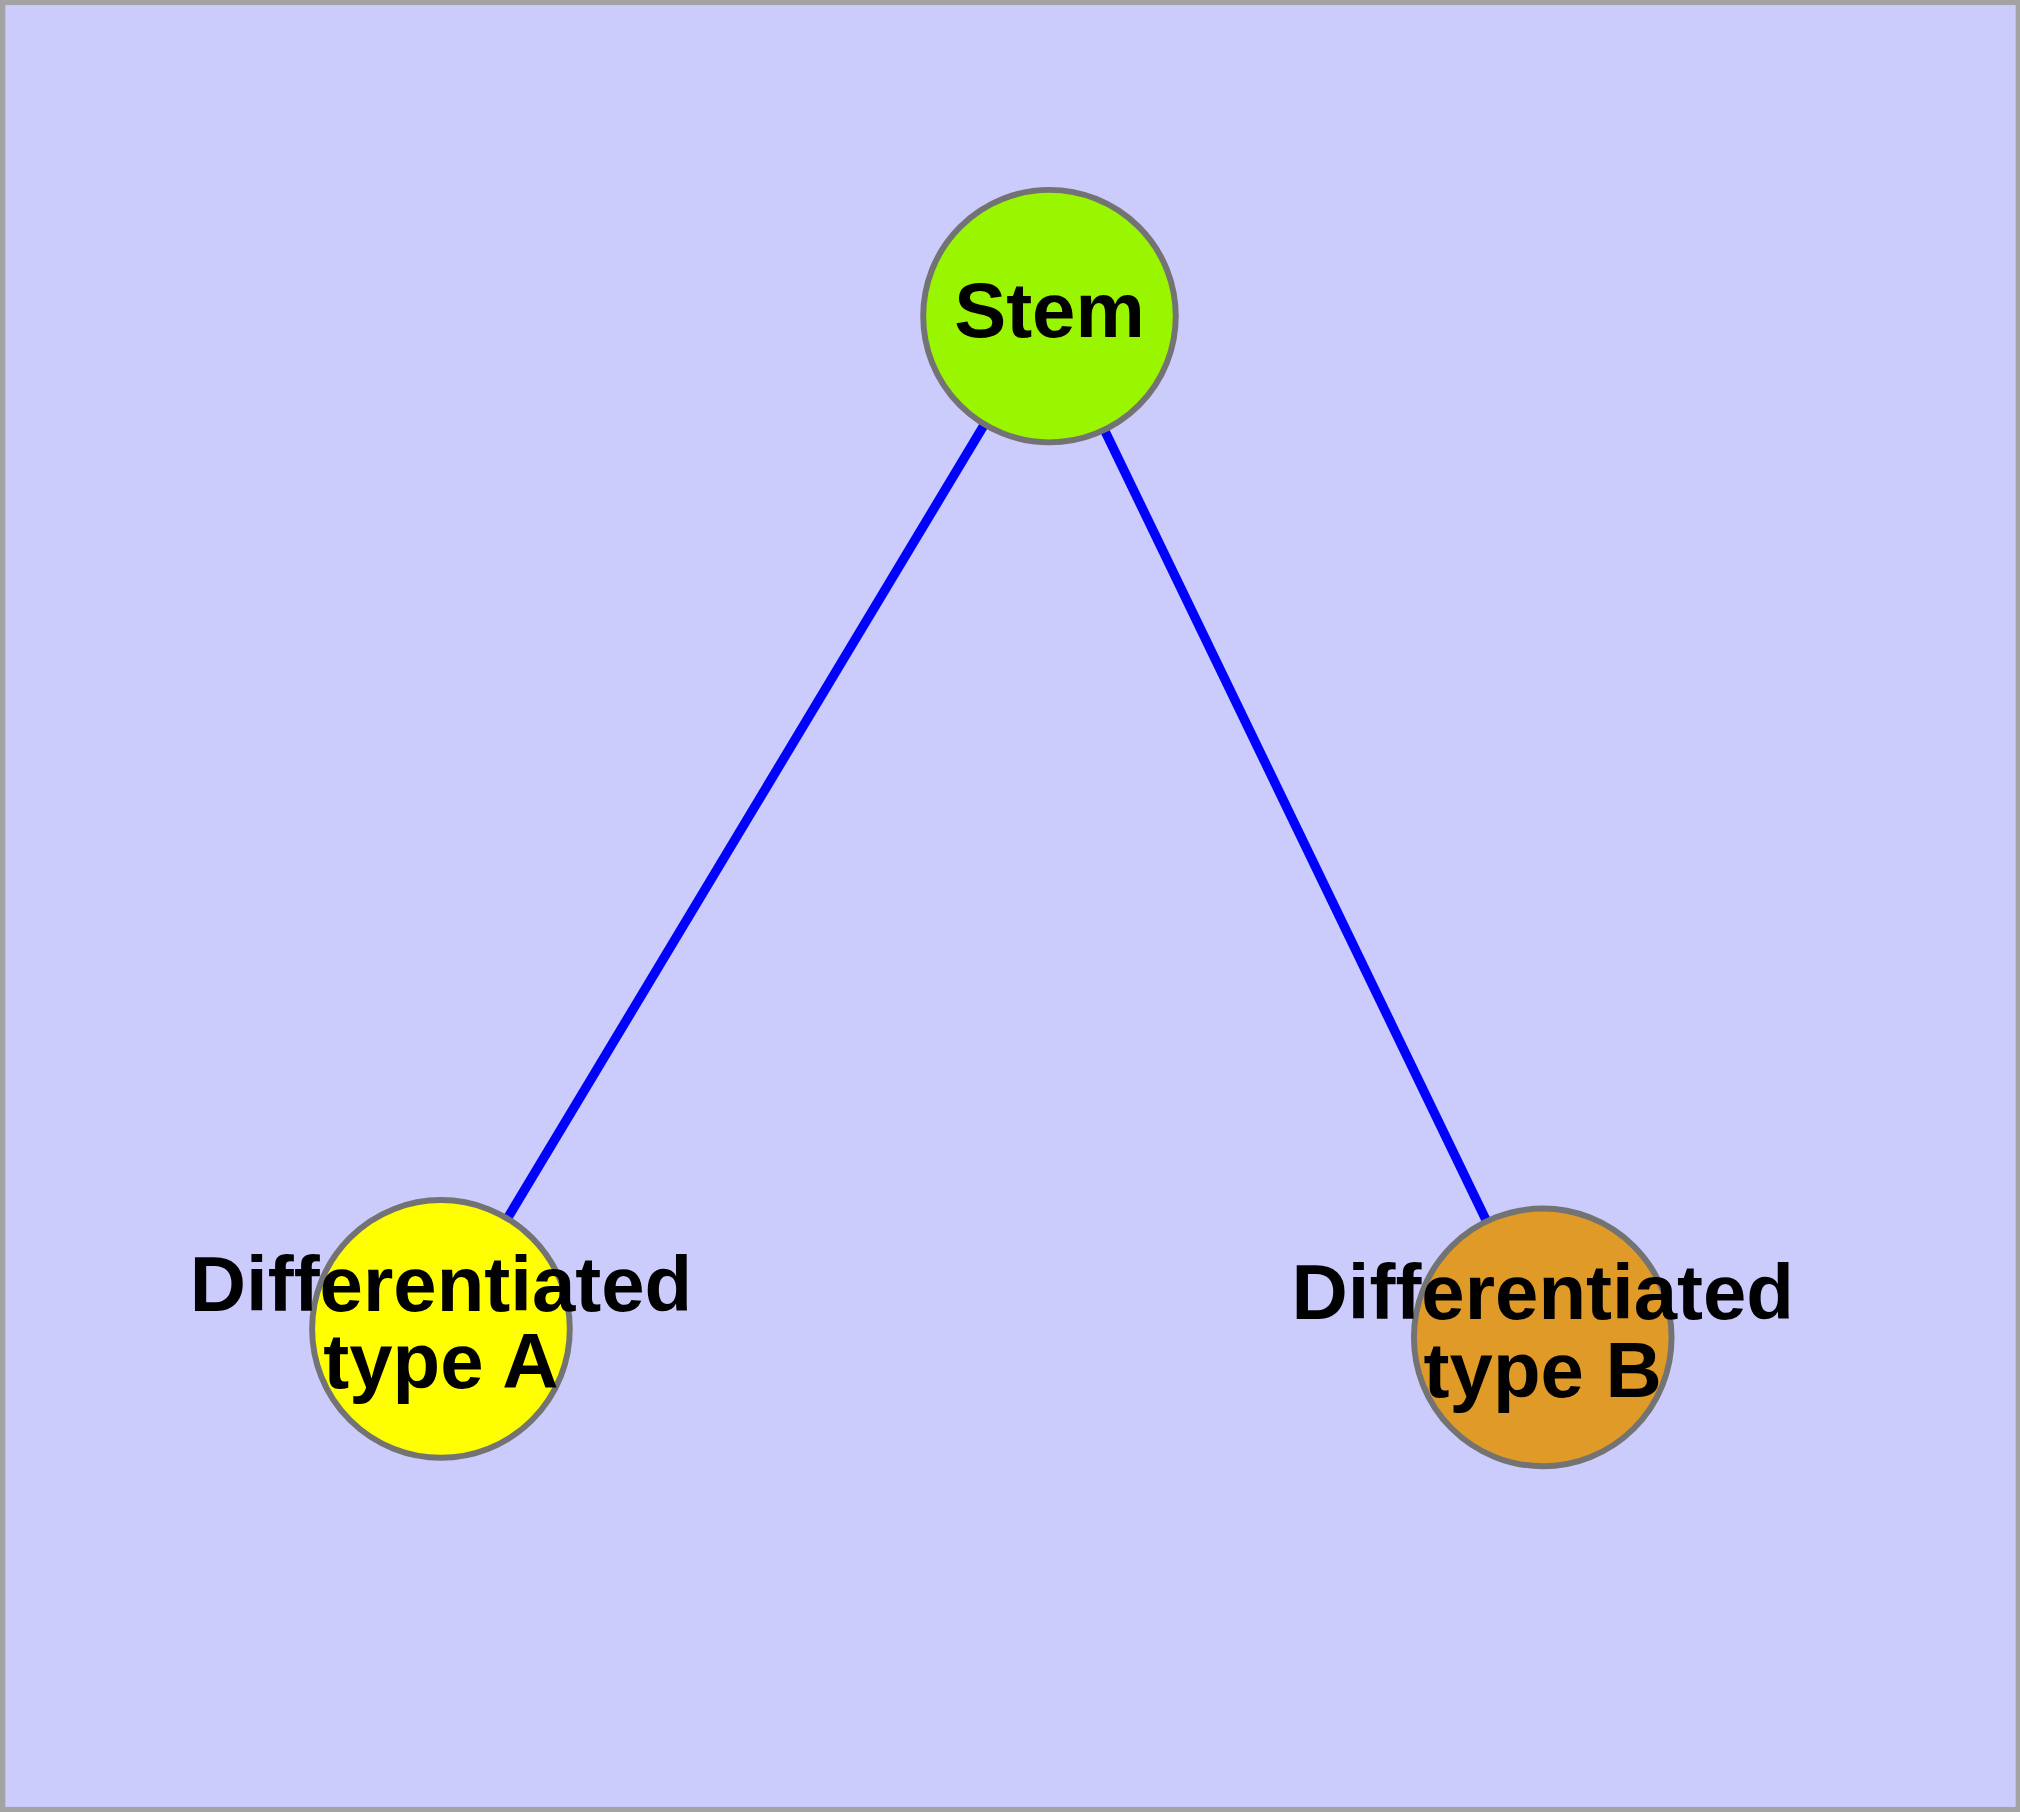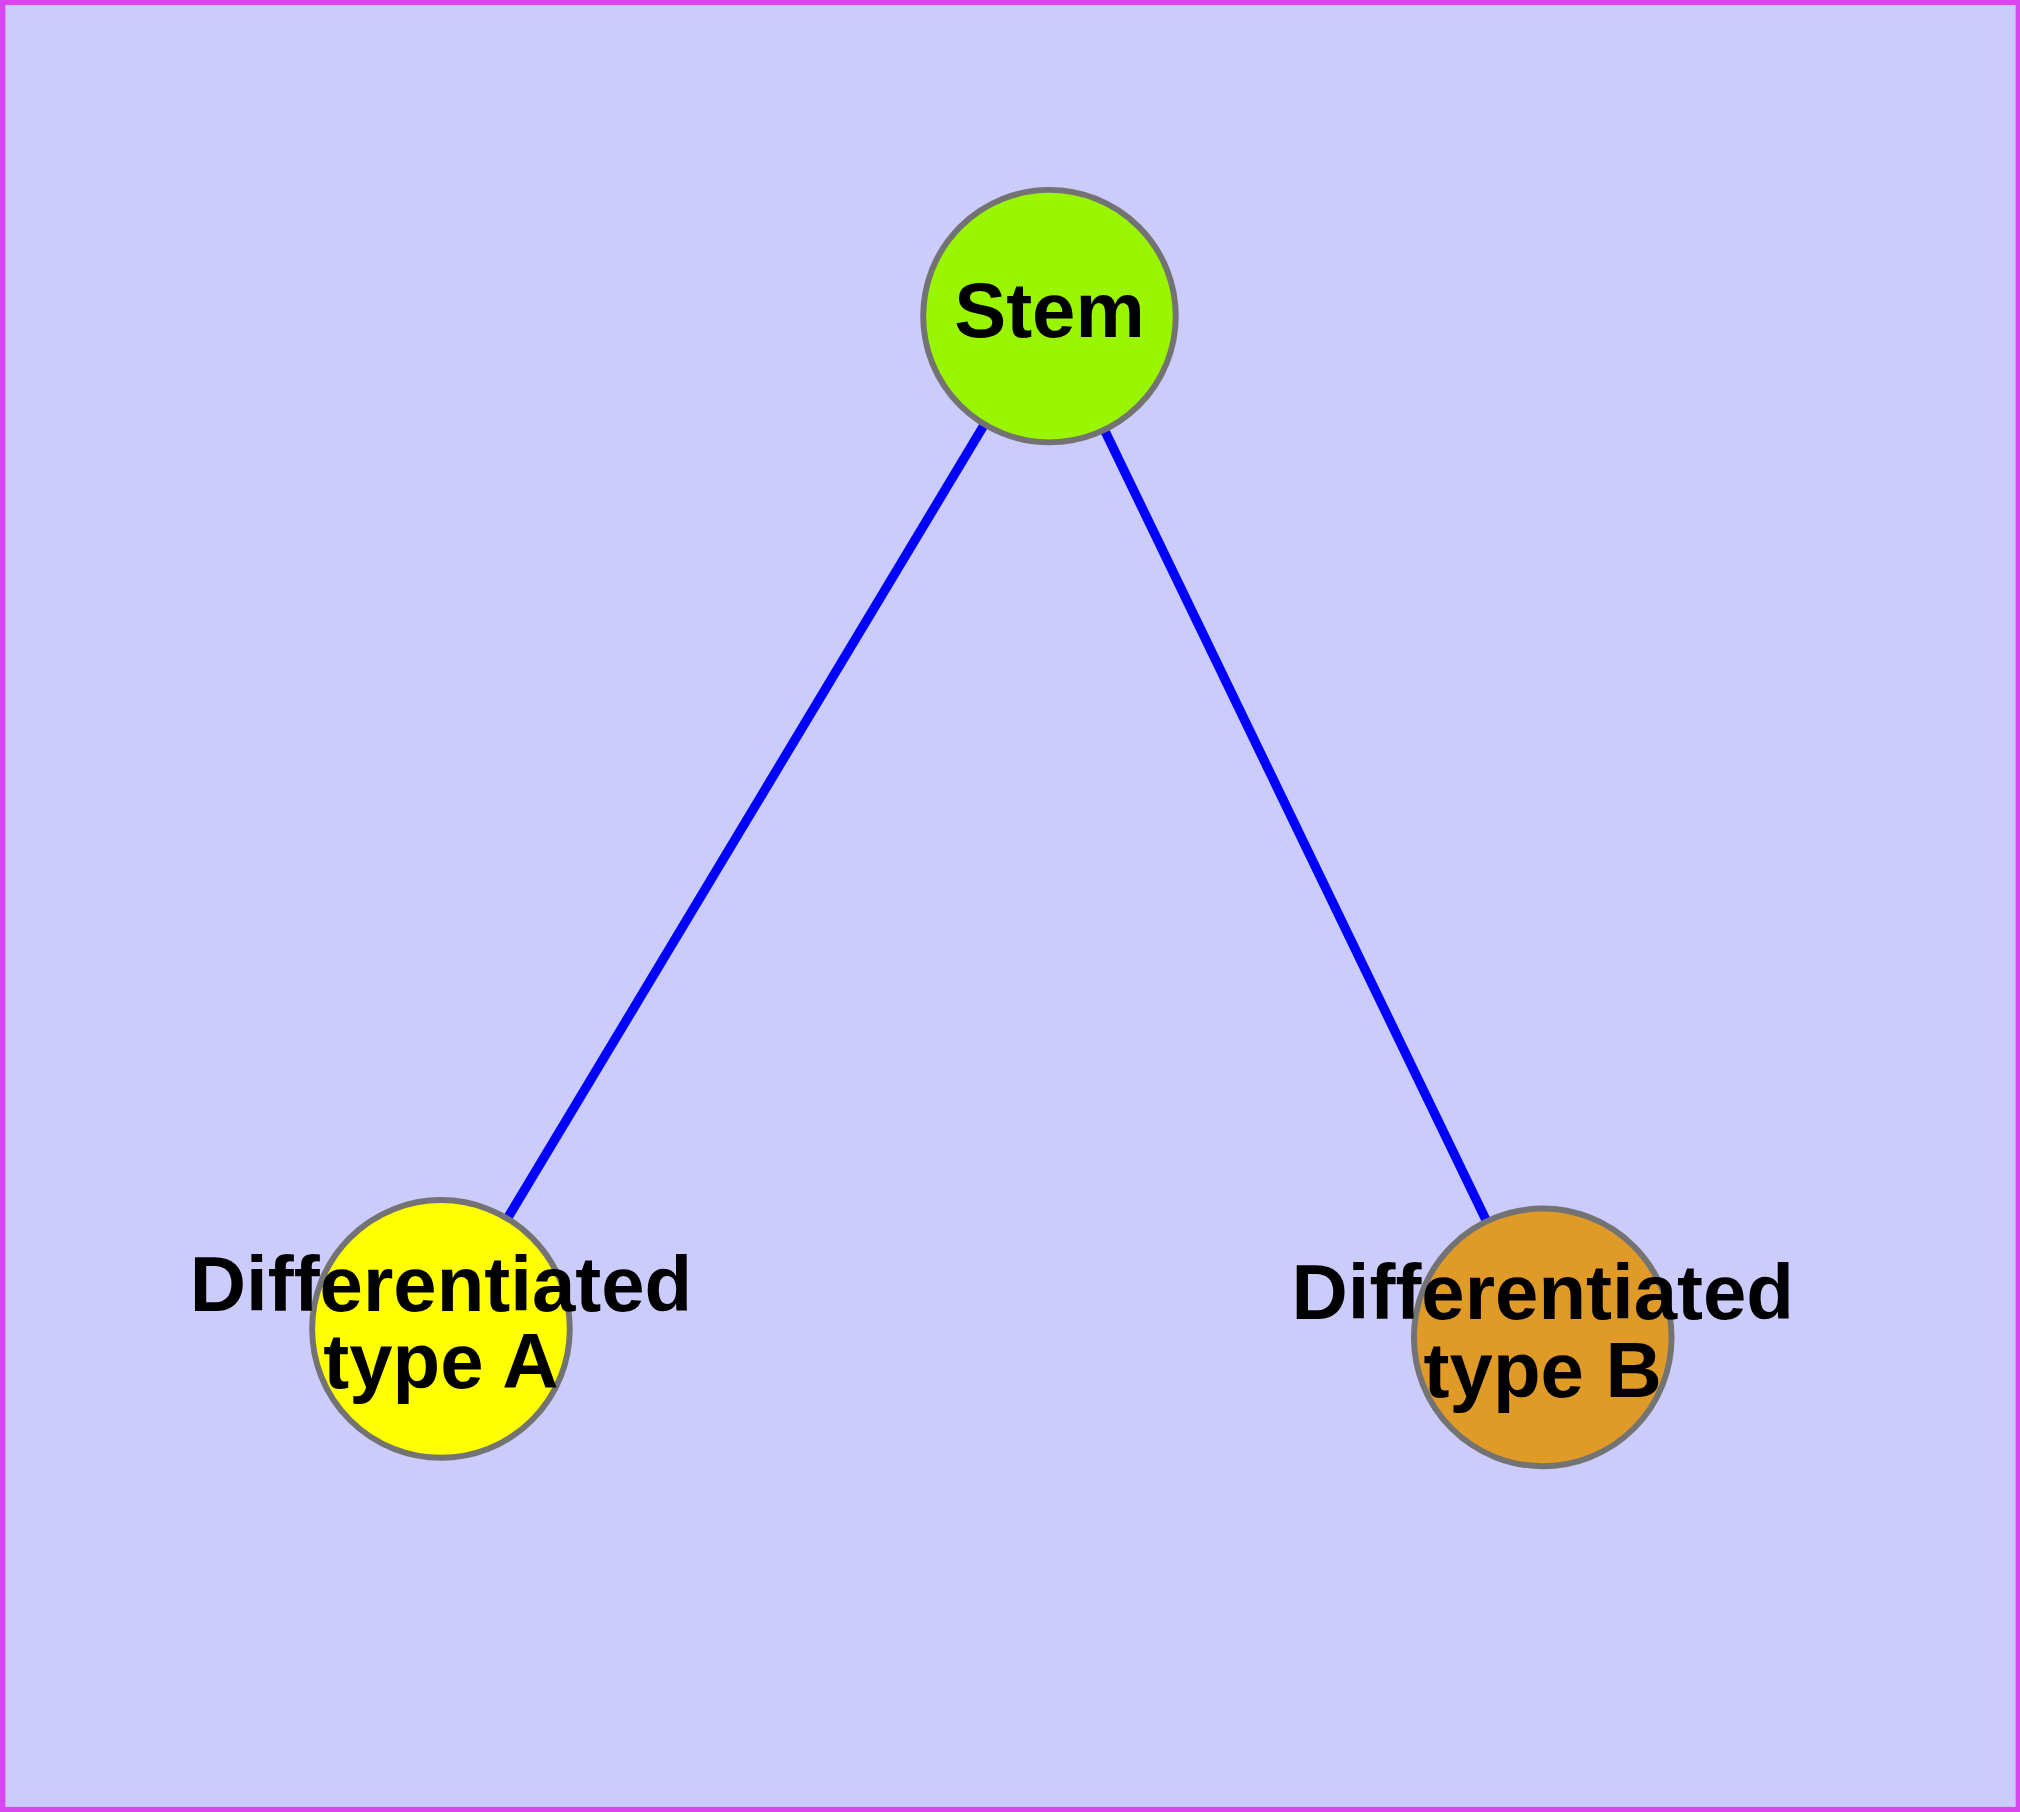--- a/index.html
+++ b/index.html
@@ -32,21 +32,21 @@
     font-weight: bold;
     fill: #000000;
     text-anchor: middle;
     dominant-baseline: middle;
     paint-order: normal;
   }
 </style>
 </head>
 <body style="width: 2021px; height: 1812px;">
 
-<div id="graph-canvas" style="width: 2021px; height: 1812px; background: #d946ef;">
+<div id="graph-canvas" style="width: 2021px; height: 1812px; background: #a3a3a3;">
   <svg id="graph-svg" viewBox="0 0 2384 2138" xmlns="http://www.w3.org/2000/svg" style="width: 2021px; height: 1812px;">
 
     <rect id="plot-bg" x="6" y="6" width="2372" height="2126" fill="#ccccfc"></rect>
 
     <g id="edges-layer">
         <line x1="1195.7938580775842" y1="443.2455983249121" x2="592.0208283884152" y2="1448.1324652866906" stroke="#0000ff" stroke-width="11" stroke-linecap="butt"></line>
         <line x1="1273.6413859700713" y1="446.793591226694" x2="1759.181312824225" y2="1452.0781476858951" stroke="#0000ff" stroke-width="11" stroke-linecap="butt"></line>
       </g>
     <g id="nodes-layer">
         <circle cx="1238" cy="373" r="149" fill="#99f500" stroke="#737373" stroke-width="7"></circle>

